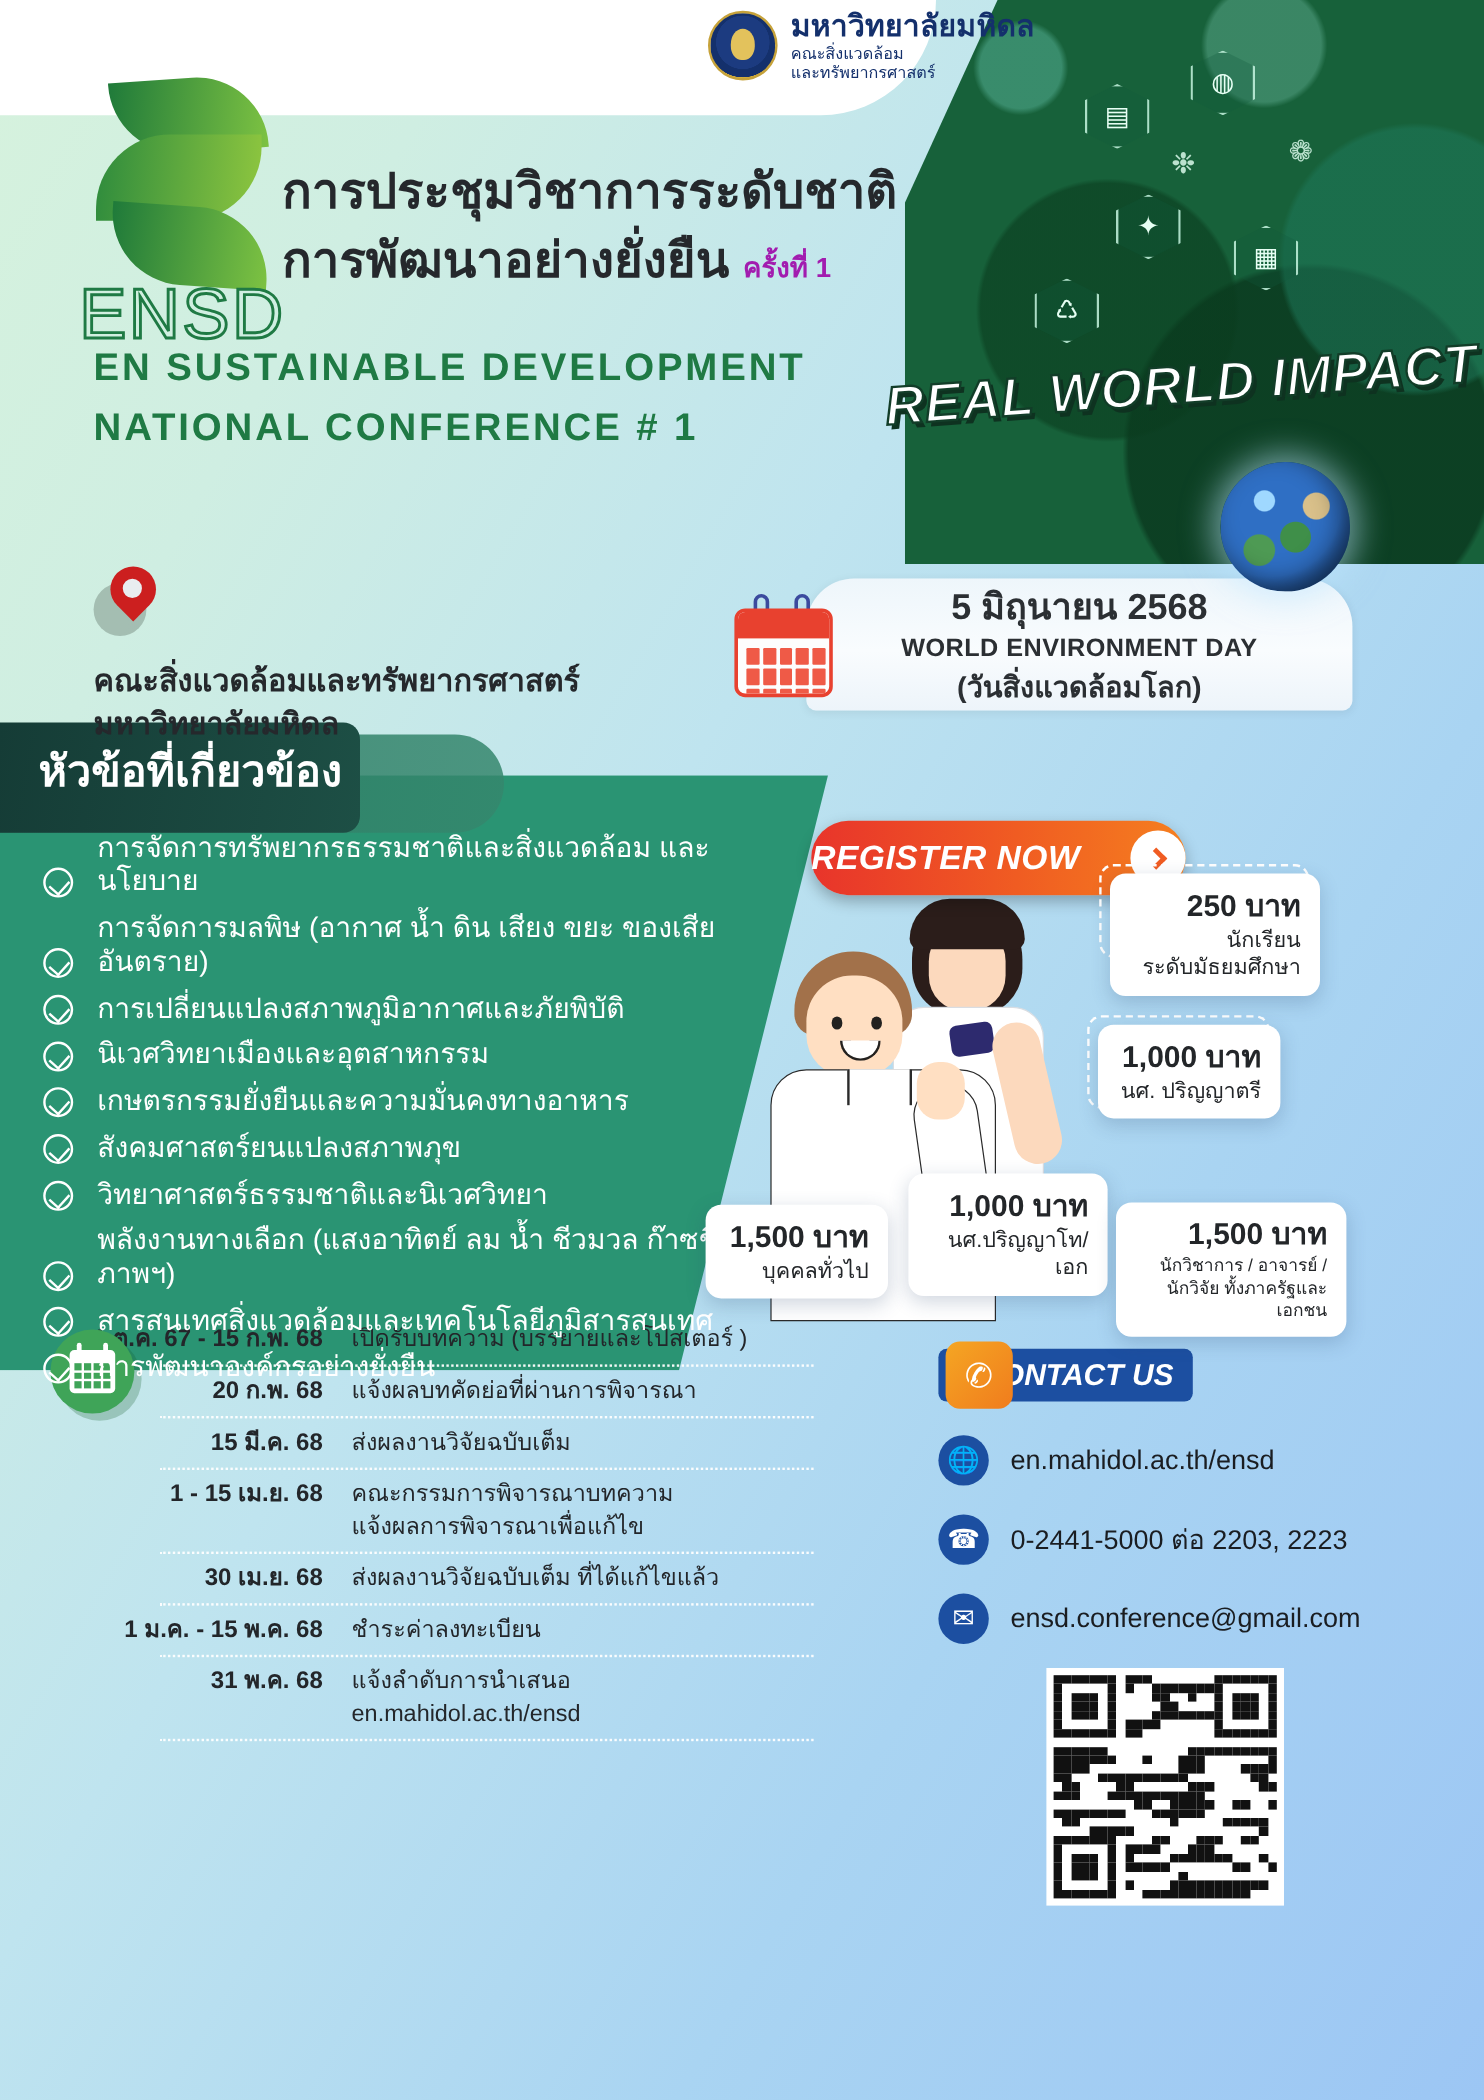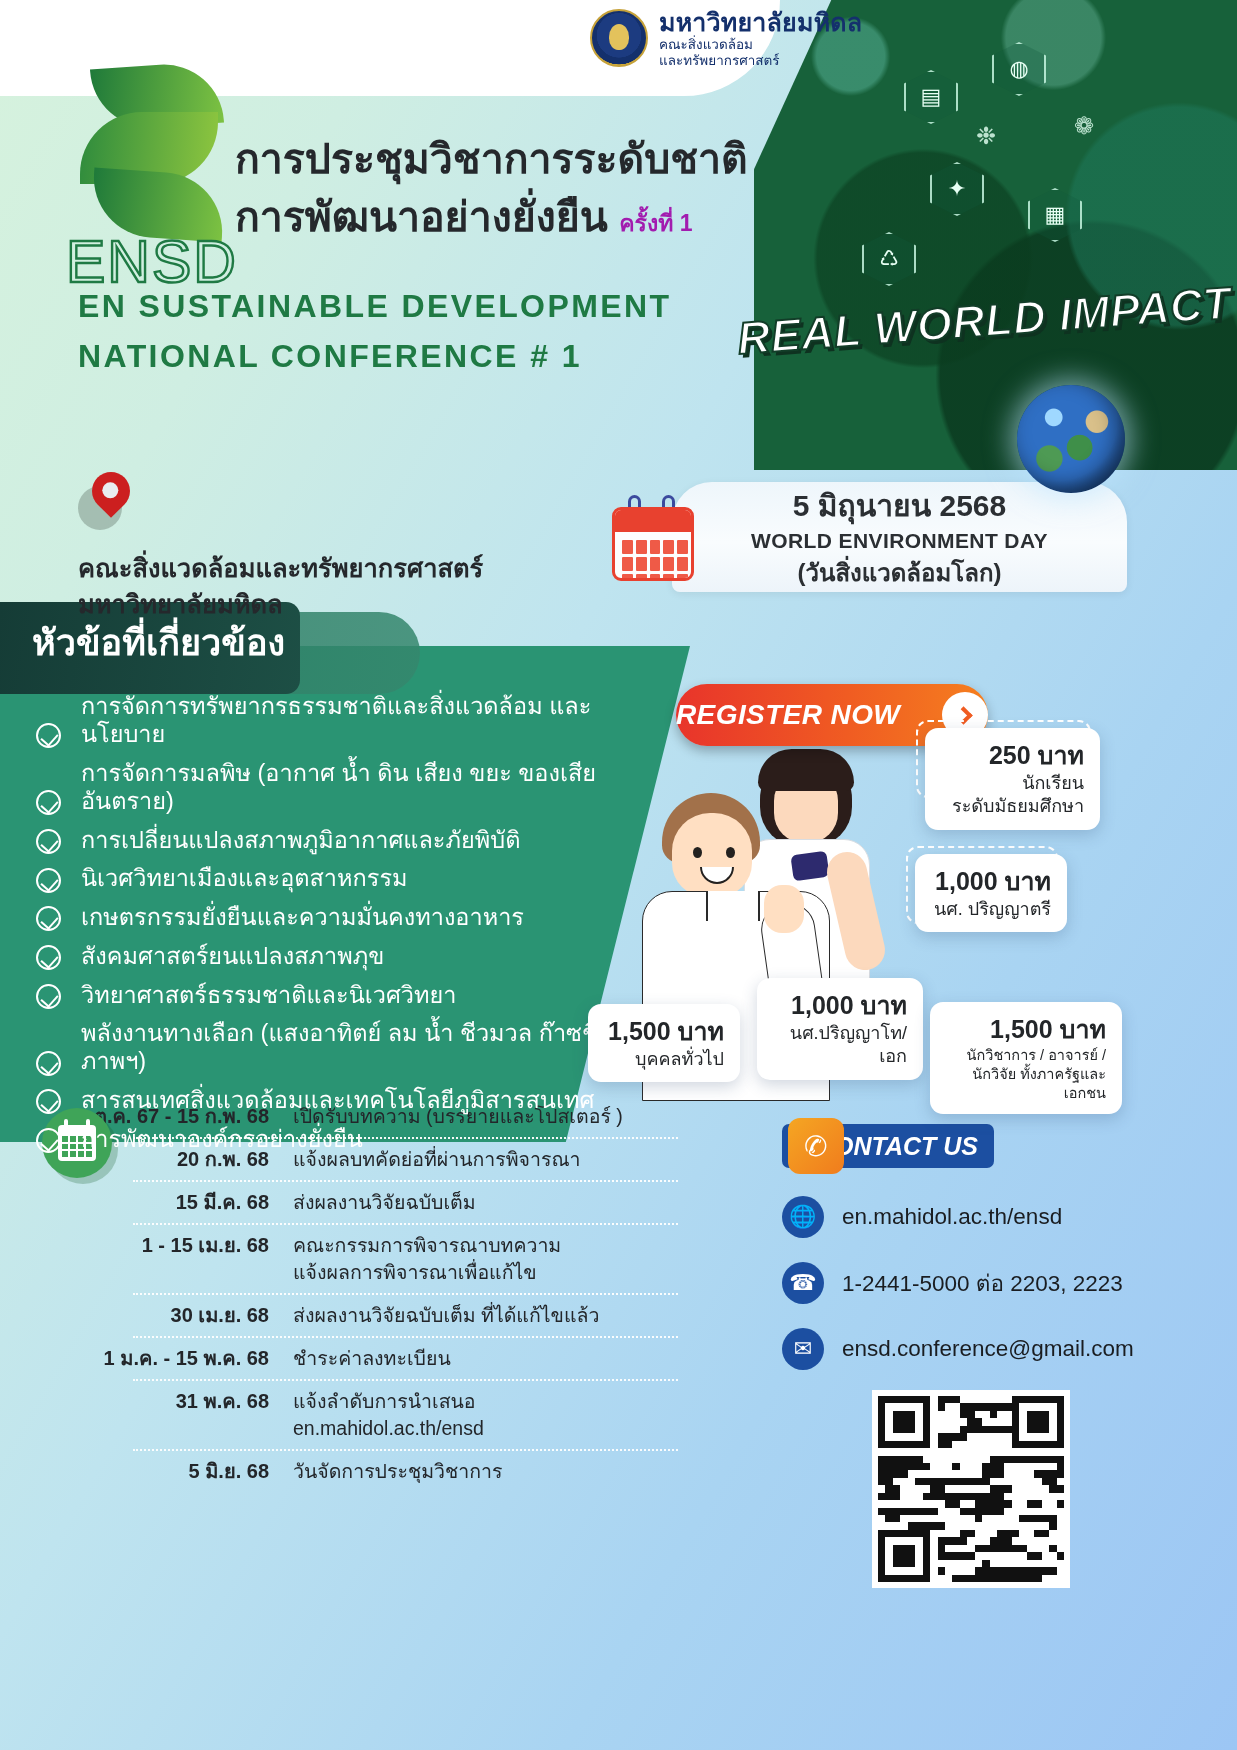--- a/index.html
+++ b/index.html
@@ -533,43 +533,37 @@
       </div>
       <div class="tl-sep"></div>
       <div class="tl-row">
         <div class="tl-date">31 พ.ค. 68</div>
         <div>
           <div class="tl-desc">แจ้งลำดับการนำเสนอ</div>
           <div class="tl-desc">en.mahidol.ac.th/ensd</div>
         </div>
       </div>
       <div class="tl-sep"></div>
-      <div class="tl-row">
-        <div class="tl-date">5 มิ.ย. 68</div>
-        <div>
-          <div class="tl-desc">วันจัดการประชุมวิชาการ</div>
-        </div>
-      </div>
     </div>
 </div>
 
 <div id="contact-head">
   <div id="contact-label">CONTACT US</div>
 </div>
 <div id="phone-badge">
     <span>✆</span>
   </div>
 
 <div class="ct-row" id="ct-web">
   <div class="ct-ico">🌐</div>
   <div class="ct-txt">en.mahidol.ac.th/ensd</div>
 </div>
 <div class="ct-row" id="ct-tel">
   <div class="ct-ico">☎</div>
-  <div class="ct-txt">1-2441-5000 ต่อ 2203, 2223</div>
+  <div class="ct-txt">0-2441-5000 ต่อ 2203, 2223</div>
 </div>
 <div class="ct-row" id="ct-mail">
   <div class="ct-ico">✉</div>
   <div class="ct-txt">ensd.conference@gmail.com</div>
 </div>
 
 <div id="qr">
   <div class="qgrid" id="qgrid">
       <i class="on"></i>
       <i class="on"></i>

